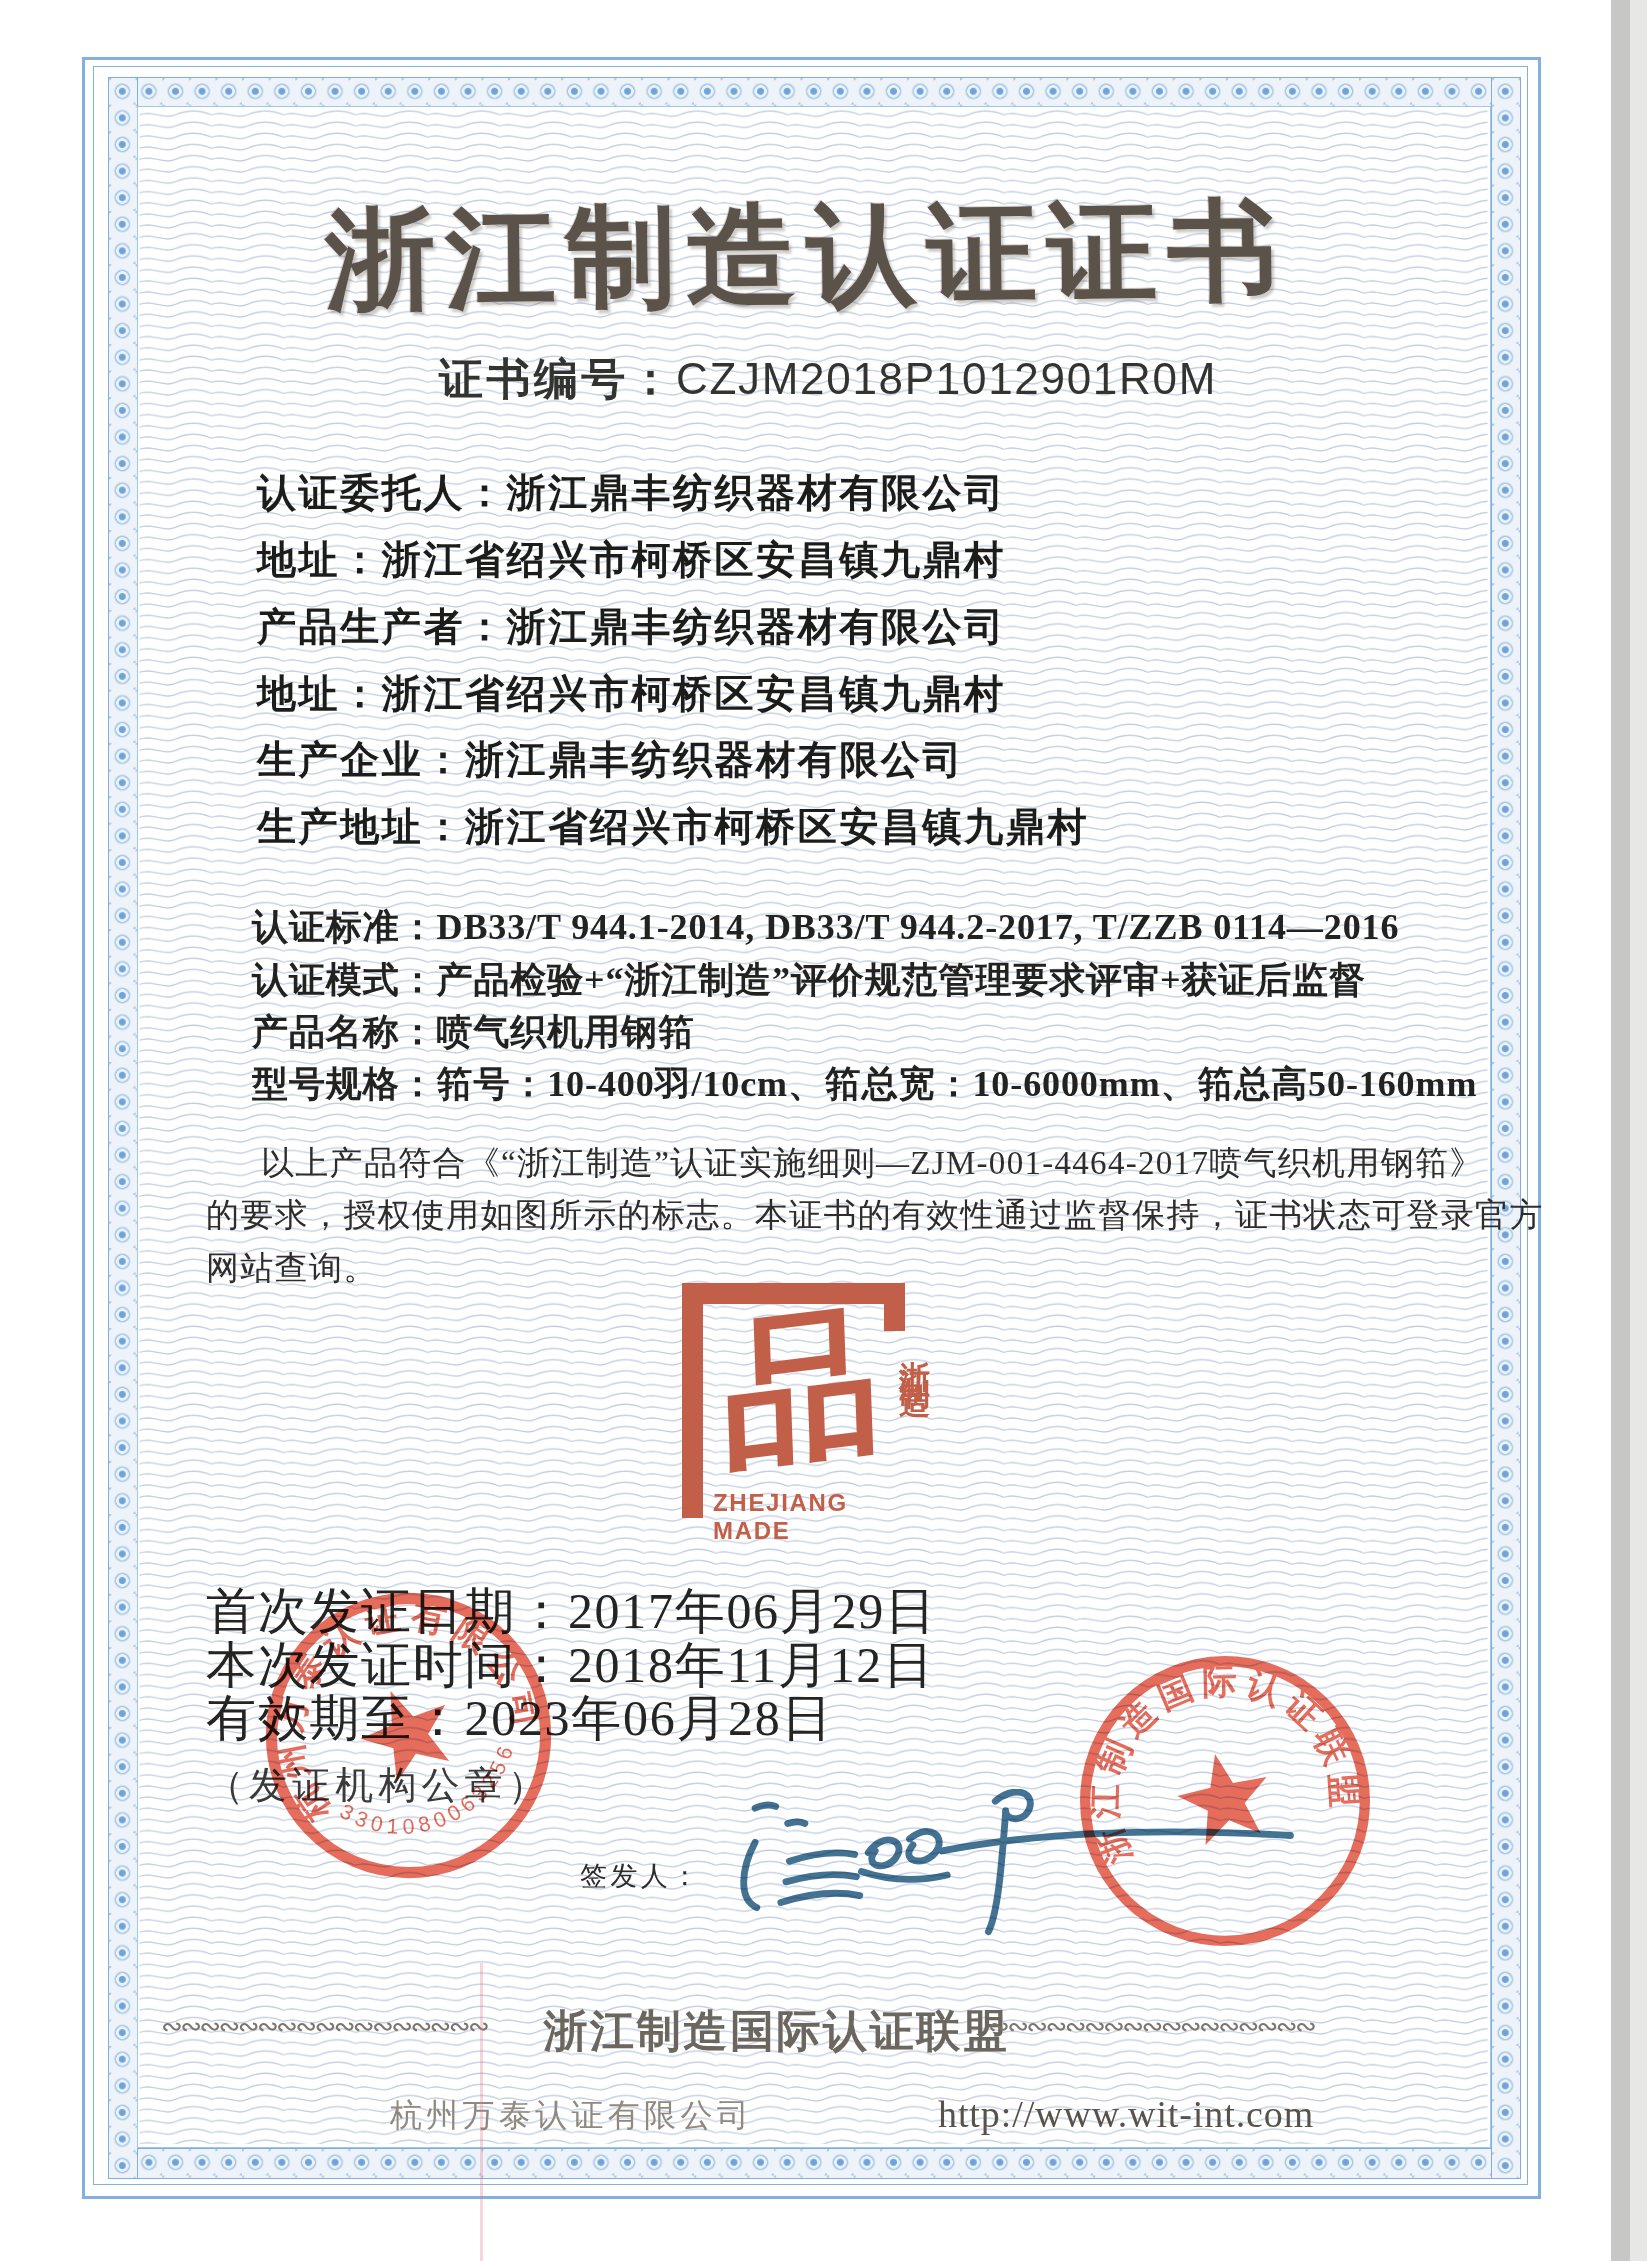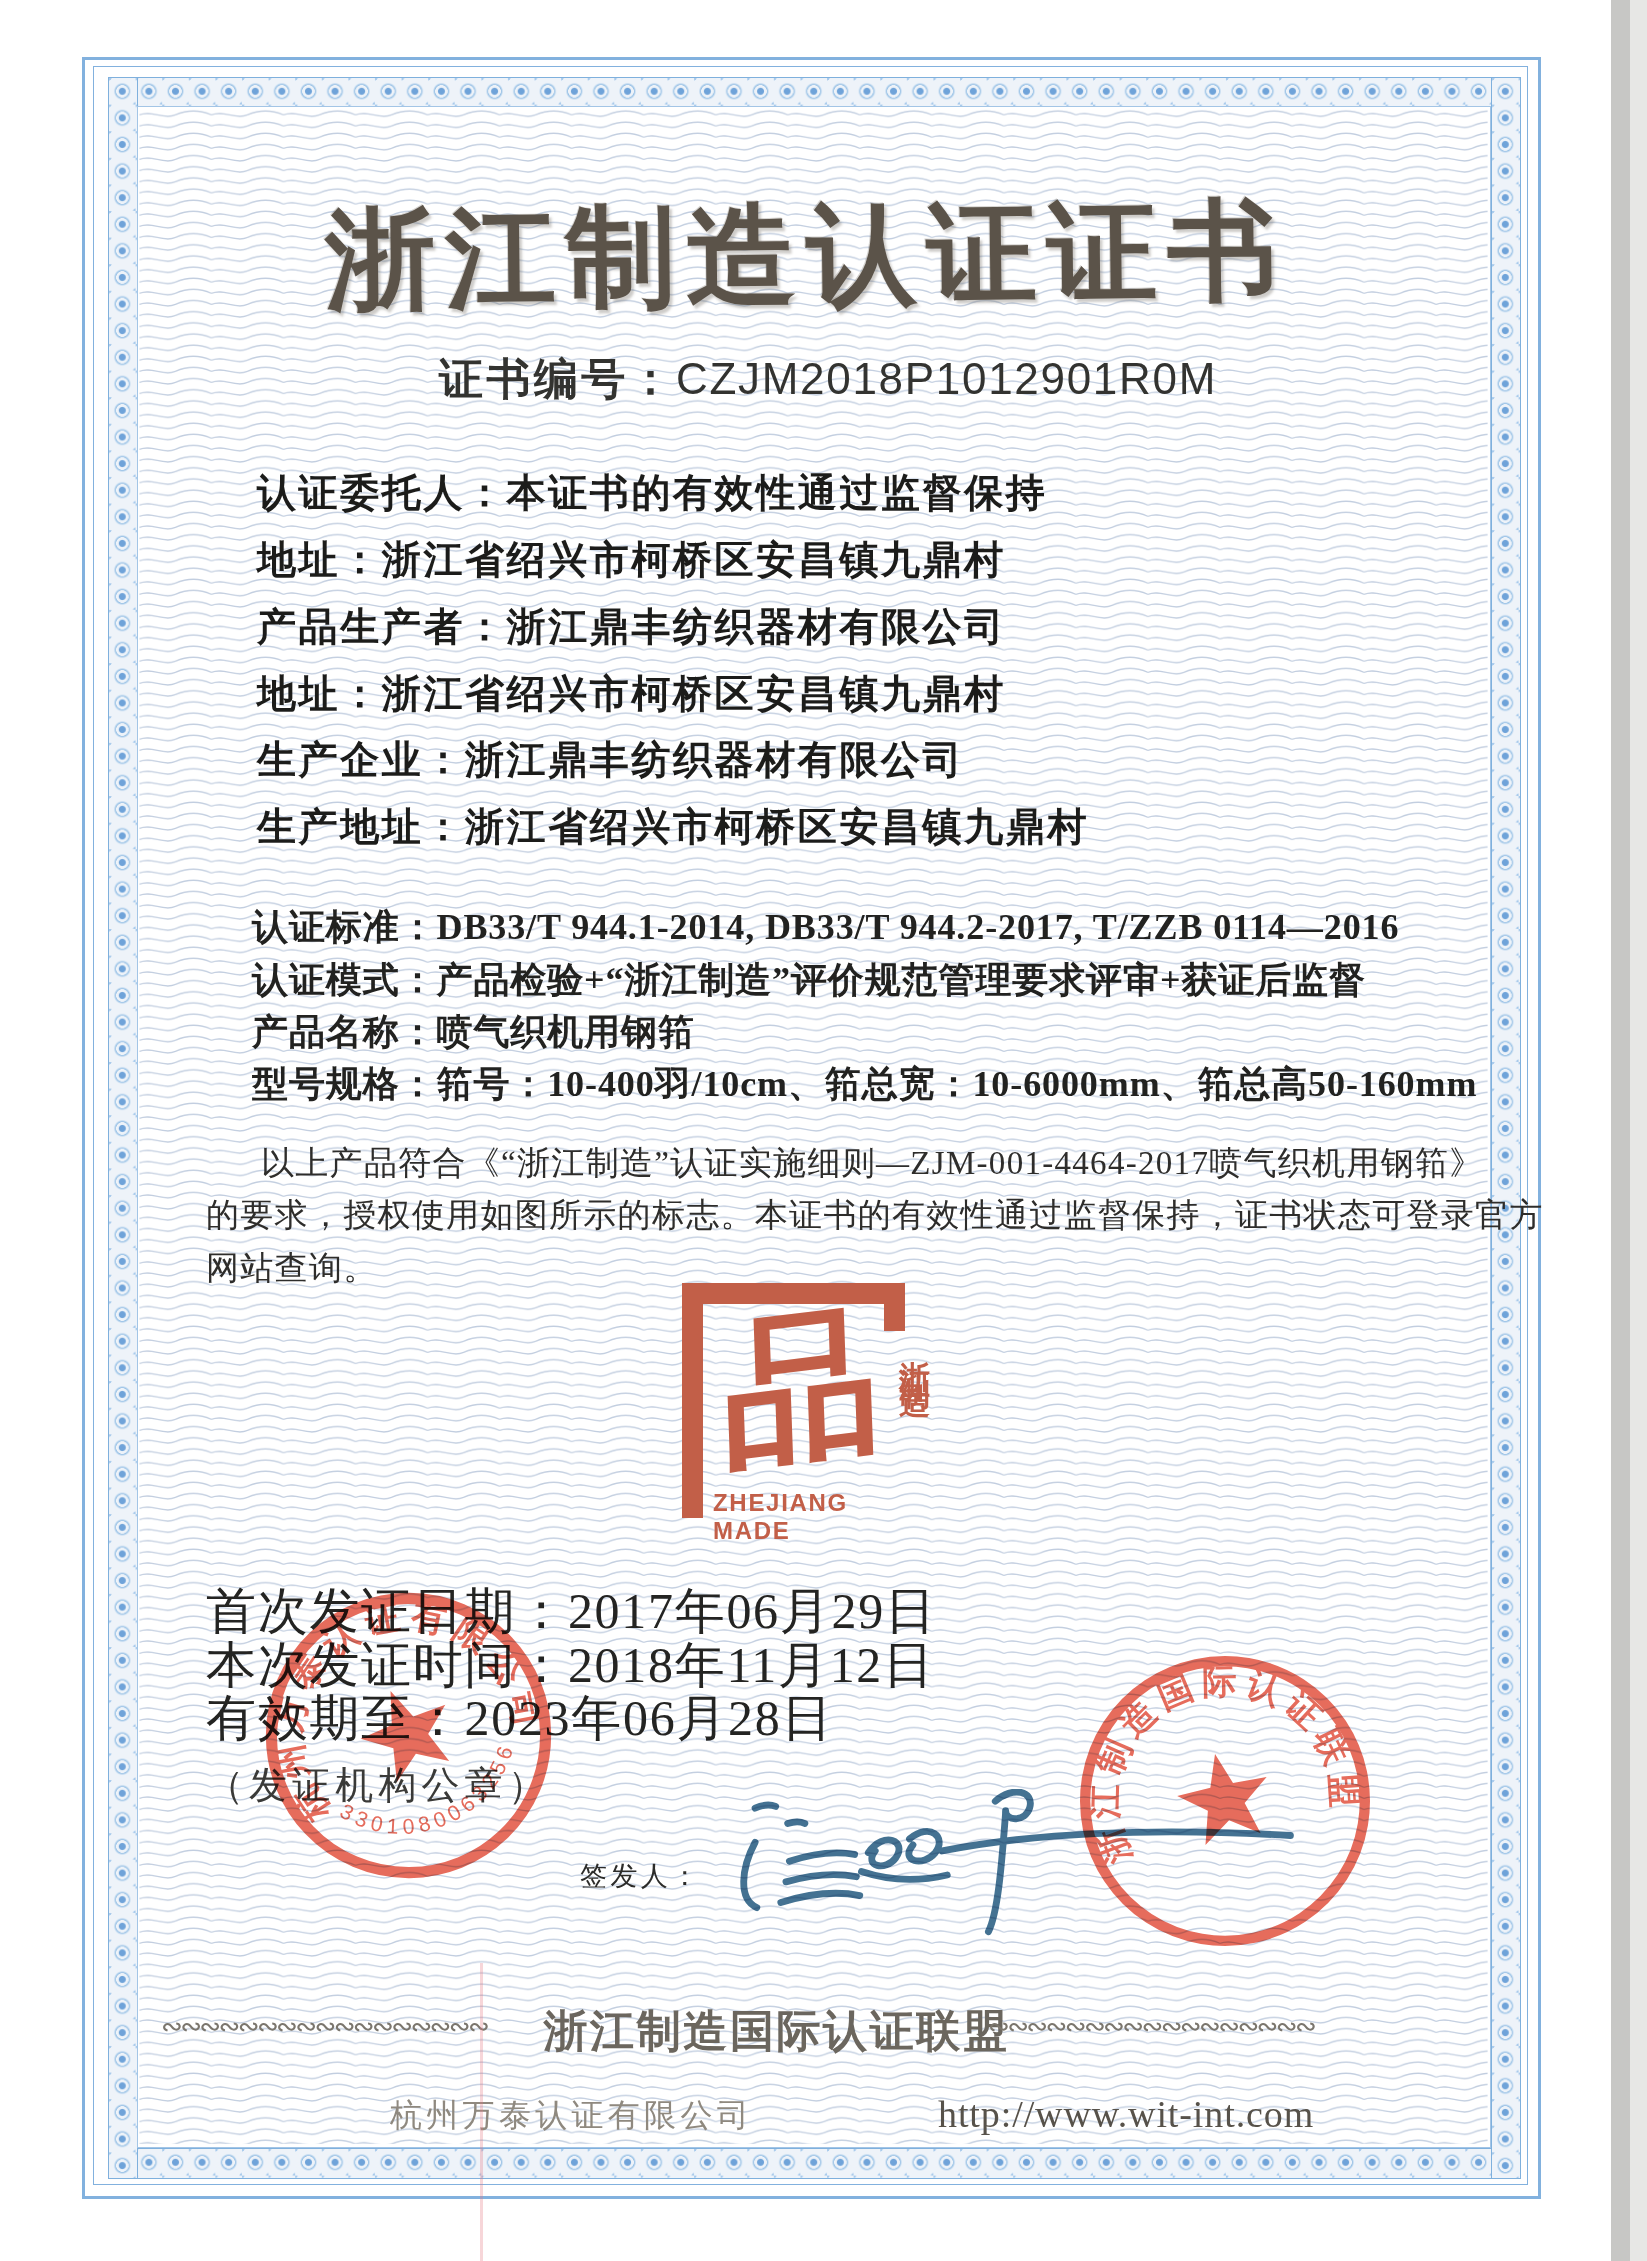--- a/index.html
+++ b/index.html
@@ -86,21 +86,21 @@
     </defs>
     <rect x="0" y="0" width="1572" height="2374" fill="url(#waves)" opacity="0.85"></rect>
   </svg>
 
   <div class="abs title">浙江制造认证证书</div>
 
   <div class="abs certno">
     <span class="lbl">证书编号：</span><span>CZJM2018P1012901R0M</span>
   </div>
 
-  <div class="abs b-line" style="top:466px">认证委托人：本证书的有效性通过监督保持</div>
+  <div class="abs b-line" style="top:466px">认证委托人：浙江鼎丰纺织器材有限公司</div>
   <div class="abs b-line" style="top:533px">地址：浙江省绍兴市柯桥区安昌镇九鼎村</div>
   <div class="abs b-line" style="top:600px">产品生产者：浙江鼎丰纺织器材有限公司</div>
   <div class="abs b-line" style="top:667px">地址：浙江省绍兴市柯桥区安昌镇九鼎村</div>
   <div class="abs b-line" style="top:800px">生产地址：浙江省绍兴市柯桥区安昌镇九鼎村</div>
   <div class="abs b-line" style="top:733px">生产企业：浙江鼎丰纺织器材有限公司</div>
 
   <div class="abs d-line" style="top:903px">认证标准：DB33/T 944.1-2014, DB33/T 944.2-2017, T/ZZB 0114—2016</div>
   <div class="abs d-line" style="top:956px">认证模式：产品检验+“浙江制造”评价规范管理要求评审+获证后监督</div>
   <div class="abs d-line" style="top:1008px">产品名称：喷气织机用钢筘</div>
   <div class="abs d-line" style="top:1060px">型号规格：筘号：10-400羽/10cm、筘总宽：10-6000mm、筘总高50-160mm</div>

